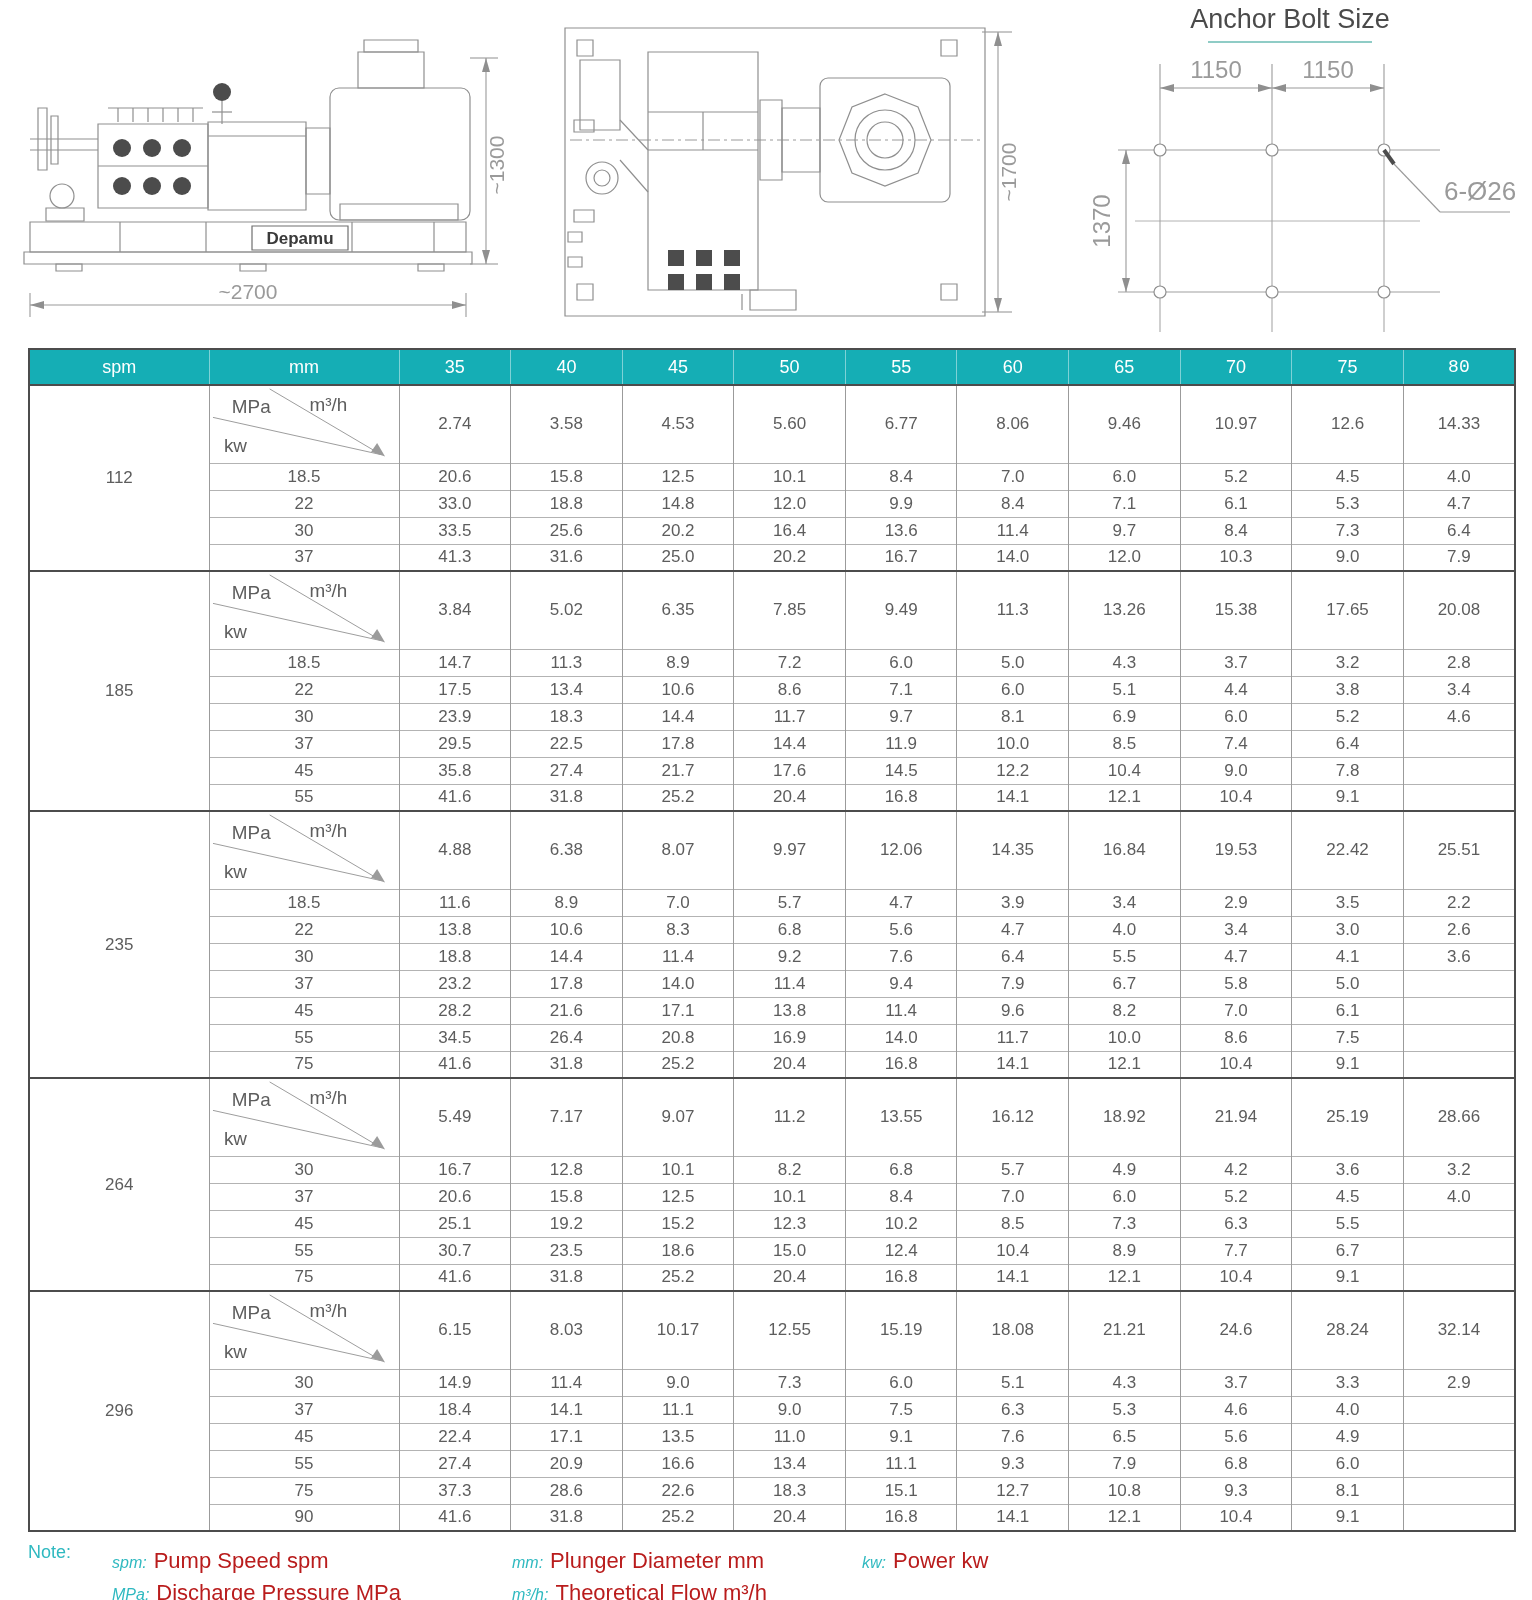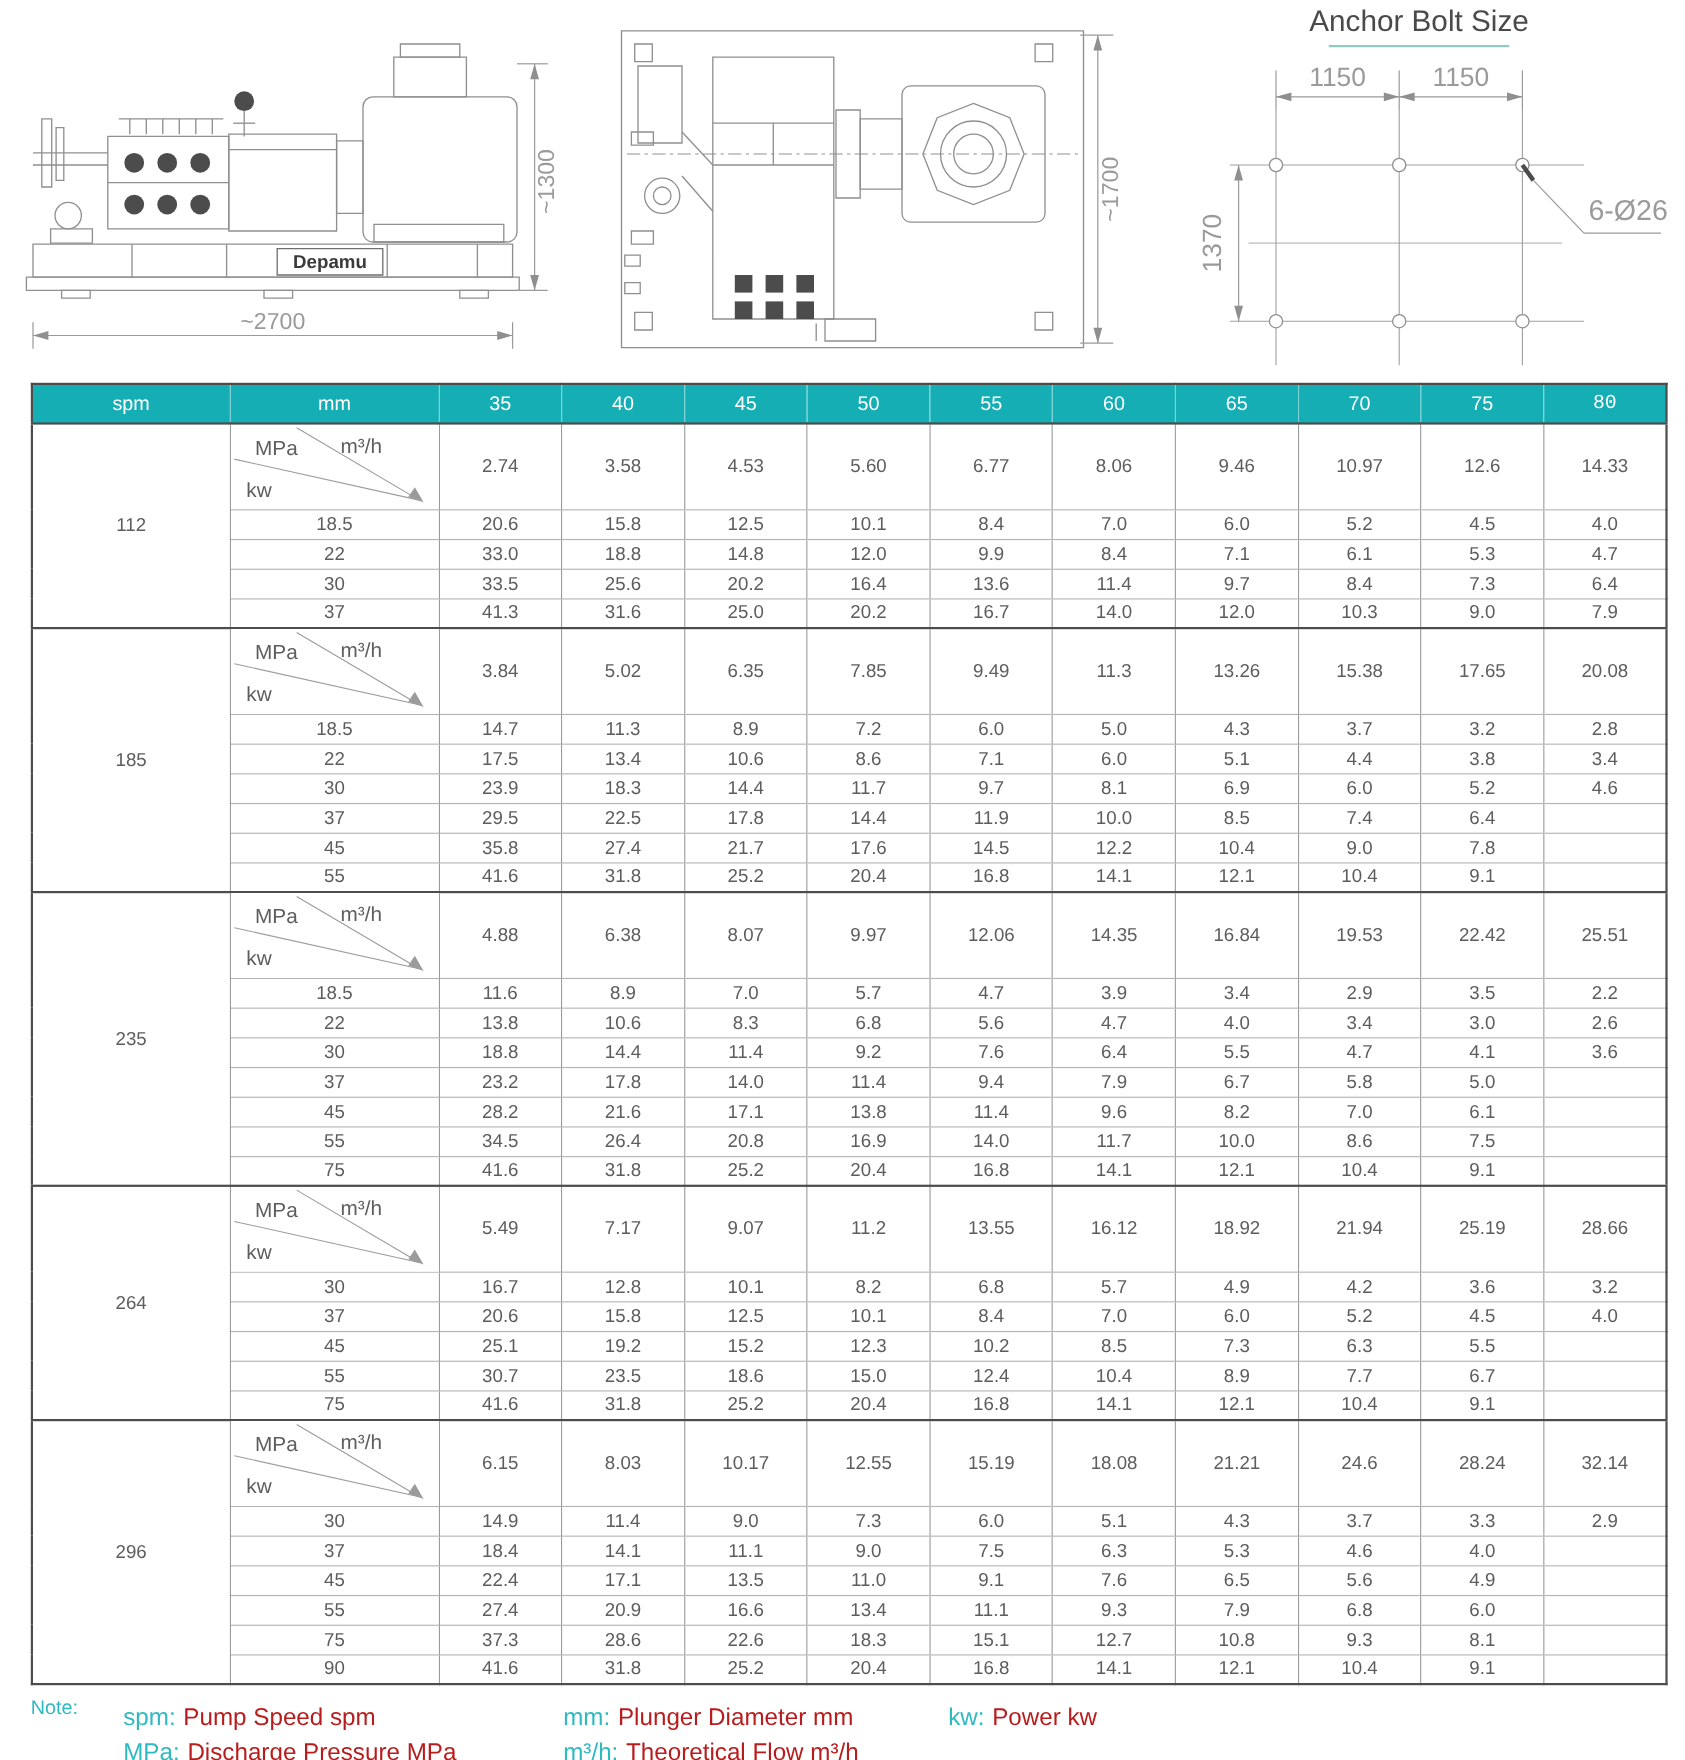--- a/index.html
+++ b/index.html
@@ -38,21 +38,21 @@
   td.corner-cell{position:relative;padding:0;}
   td.corner-cell svg{position:absolute;inset:0;width:100%;height:100%;}
   
   .note{display:flex;align-items:flex-start;padding:10px 0 0 28px;}
   .note-label{color:#2fb9c0;font-size:18px;width:84px;flex:0 0 auto;line-height:1.15;}
   .note-lines{padding-top:3px;}
   .note-line{line-height:1.45;white-space:nowrap;}
   .note-item{display:inline-block;}
   .note-item.w1{width:400px;}
   .note-item.w2{width:350px;}
-  .note-term{color:#2fb9c0;font-size:22px;margin-right:7px;}
+  .note-term{color:#2fb9c0;font-size:16px;margin-right:7px;font-style:italic;}
   .note-desc{color:#b91c1c;font-size:22px;}
 </style>
 </head>
 <body>
 
 <div class="drawings">
 
   <div class="drawing">
     <svg class="cad" width="520" height="348" viewBox="0 0 520 348">
       <g stroke="#8f8f8f" stroke-width="1.2" fill="none">

